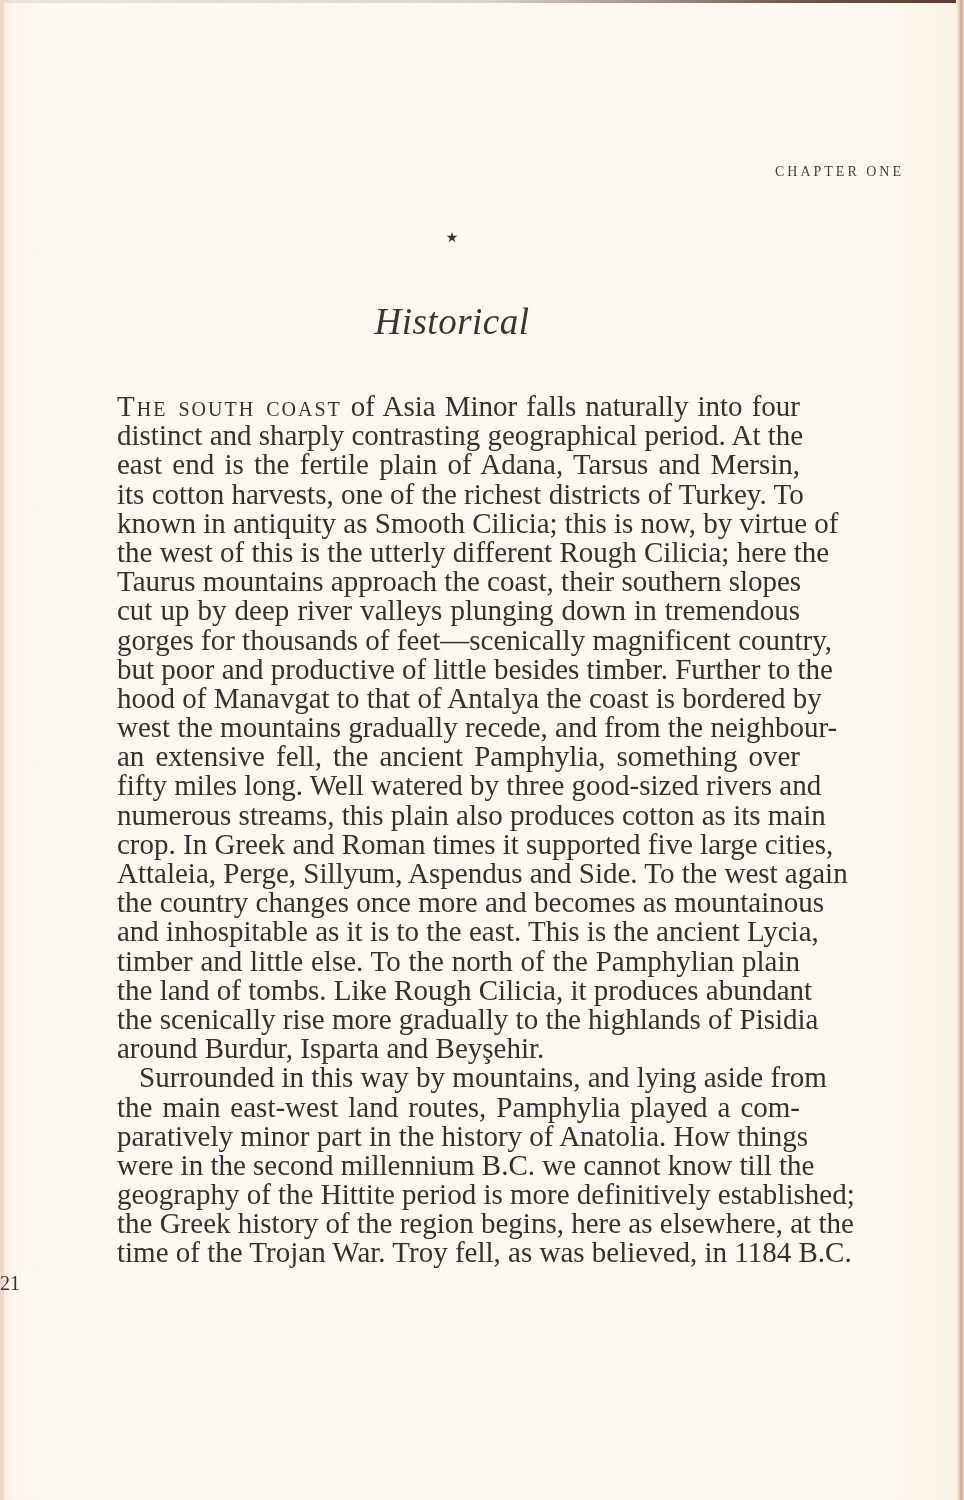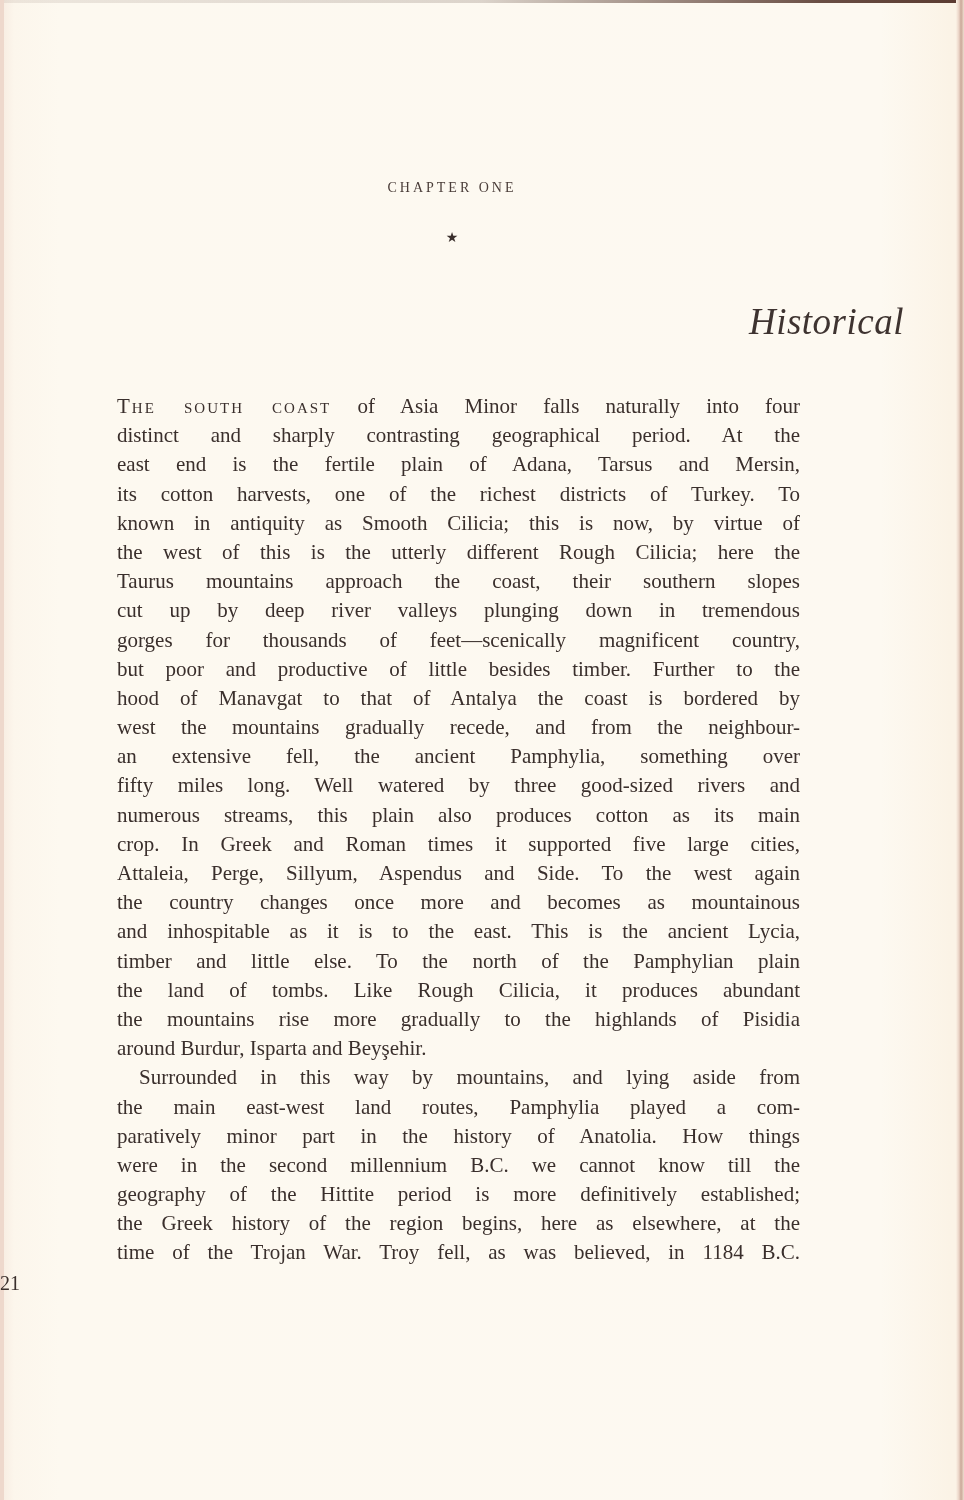--- a/index.html
+++ b/index.html
@@ -34,54 +34,54 @@
       background: linear-gradient(90deg, #fbf2e5 0px, #e9d2c4 3px, #c9a898 5px, #e2c9ba 7px, #f0e0d4 8px);
     }
     .left-edge {
       position: absolute;
       left: 0; top: 0;
       width: 4px; height: 1500px;
       background: #eed8cc;
     }
     .chapter-label {
       position: absolute;
-      top: 180px;
+      top: 164px;
       left: 0;
       width: 904px;
-      text-align: center;
+      text-align: right;
       font-size: 14px;
       letter-spacing: 3px;
       color: #4a3d39;
     }
     .star {
       position: absolute;
       top: 229px;
       left: 0;
       width: 904px;
       text-align: center;
       font-size: 14px;
       color: #3a2f2c;
     }
     .chapter-title {
       position: absolute;
       top: 300px;
       left: 0;
       width: 904px;
-      text-align: right;
+      text-align: center;
       font-size: 37px;
       font-style: italic;
       color: #3e3330;
       letter-spacing: 0.5px;
     }
     .body-text {
       position: absolute;
       top: 392px;
       left: 117px;
       width: 683px;
-      font-size: 21px;
+      font-size: 29px;
       line-height: 29.2px;
       color: #3a2f2c;
     }
     .line {
       display: block;
       white-space: nowrap;
       text-align: justify;
       text-align-last: justify;
       height: 29.2px;
     }
@@ -133,21 +133,21 @@
       <span class="line">west the mountains gradually recede, and from the neighbour-</span>
       <span class="line">an extensive fell, the ancient Pamphylia, something over</span>
       <span class="line">fifty miles long. Well watered by three good-sized rivers and</span>
       <span class="line">numerous streams, this plain also produces cotton as its main</span>
       <span class="line">crop. In Greek and Roman times it supported five large cities,</span>
       <span class="line">Attaleia, Perge, Sillyum, Aspendus and Side. To the west again</span>
       <span class="line">the country changes once more and becomes as mountainous</span>
       <span class="line">and inhospitable as it is to the east. This is the ancient Lycia,</span>
       <span class="line">timber and little else. To the north of the Pamphylian plain</span>
       <span class="line">the land of tombs. Like Rough Cilicia, it produces abundant</span>
-      <span class="line">the mountains rise more gradually to the highlands of Pisidia</span>
+      <span class="line">the scenically rise more gradually to the highlands of Pisidia</span>
       <span class="line last">around Burdur, Isparta and Beyşehir.</span>
     </div>
     <div>
       <span class="line indent">Surrounded in this way by mountains, and lying aside from</span>
       <span class="line">the main east-west land routes, Pamphylia played a com-</span>
       <span class="line">paratively minor part in the history of Anatolia. How things</span>
       <span class="line">were in the second millennium B.C. we cannot know till the</span>
       <span class="line">geography of the Hittite period is more definitively established;</span>
       <span class="line">the Greek history of the region begins, here as elsewhere, at the</span>
       <span class="line">time of the Trojan War. Troy fell, as was believed, in 1184 B.C.</span>

